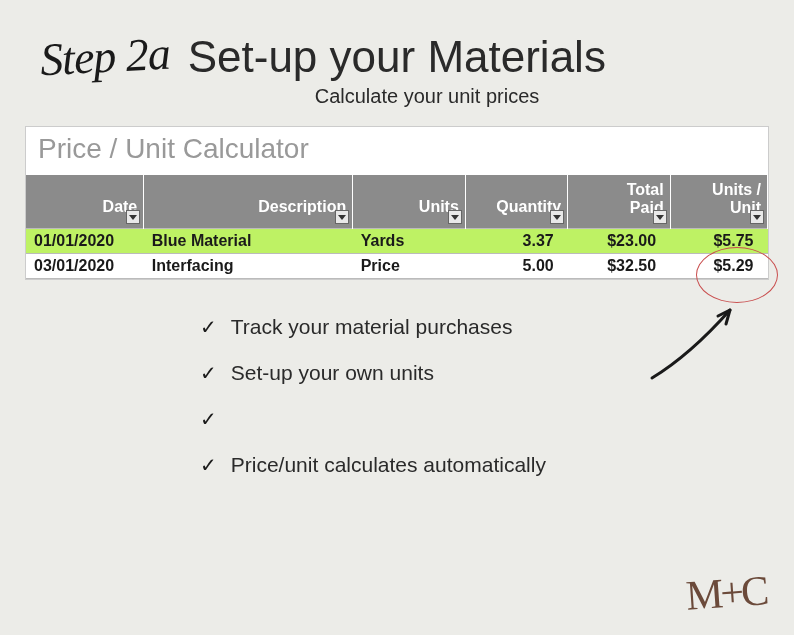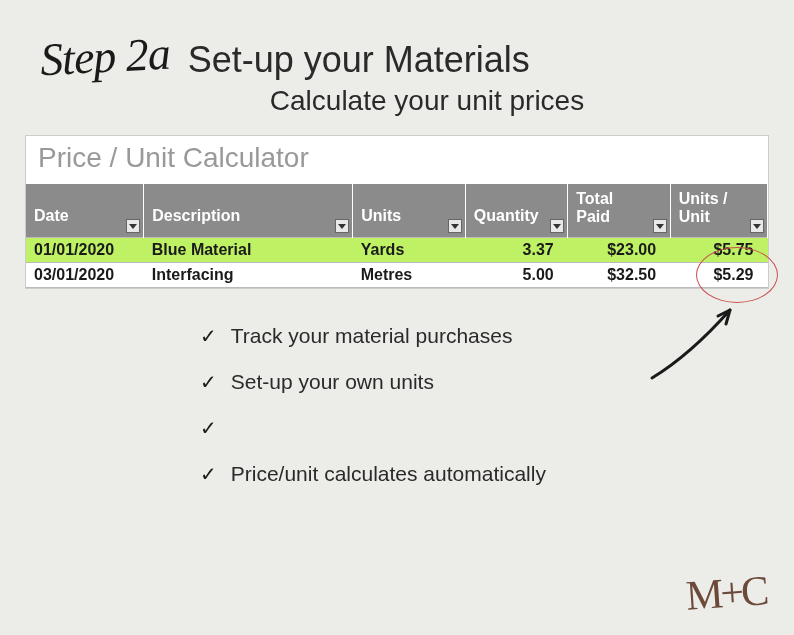--- a/index.html
+++ b/index.html
@@ -19,26 +19,26 @@
   }
   .step-script {
     font-family: "Brush Script MT", cursive;
     font-size: 46px;
     color: #1a1a1a;
     font-style: italic;
     transform: rotate(-3deg);
     letter-spacing: -1px;
   }
   .title {
-    font-size: 36px;
+    font-size: 44px;
     color: #2a2a2a;
     font-weight: 400;
   }
   .subtitle {
-    font-size: 28px;
+    font-size: 20px;
     color: #2a2a2a;
     text-align: center;
     margin-left: 60px;
     margin-top: 2px;
   }
   .spreadsheet {
     margin: 18px 25px 0 25px;
     background: #fff;
     border: 1px solid #ccc;
   }
@@ -51,21 +51,21 @@
   table {
     width: 100%;
     border-collapse: collapse;
     font-size: 16px;
   }
   thead tr {
     background: #8b8b8b;
     color: #fff;
   }
   thead th {
-    text-align: left;
+    text-align: right;
     padding: 6px 6px 12px 8px;
     font-weight: 600;
     position: relative;
     border-right: 1px solid rgba(255,255,255,0.2);
     vertical-align: bottom;
     height: 44px;
   }
   thead th.two-line { line-height: 1.1; }
   .filter-btn {
     position: absolute;
@@ -190,21 +190,21 @@
         <td>01/01/2020</td>
         <td>Blue Material</td>
         <td>Yards</td>
         <td class="num">3.37</td>
         <td class="num">$23.00</td>
         <td class="num">$5.75</td>
       </tr>
       <tr>
         <td>03/01/2020</td>
         <td>Interfacing</td>
-        <td>Metres</td>
+        <td>Price</td>
         <td class="num">5.00</td>
         <td class="num">$32.50</td>
         <td class="num">$5.29</td>
       </tr>
     </tbody>
   </table>
 </div>
 
 <div class="circle-highlight"></div>
 

